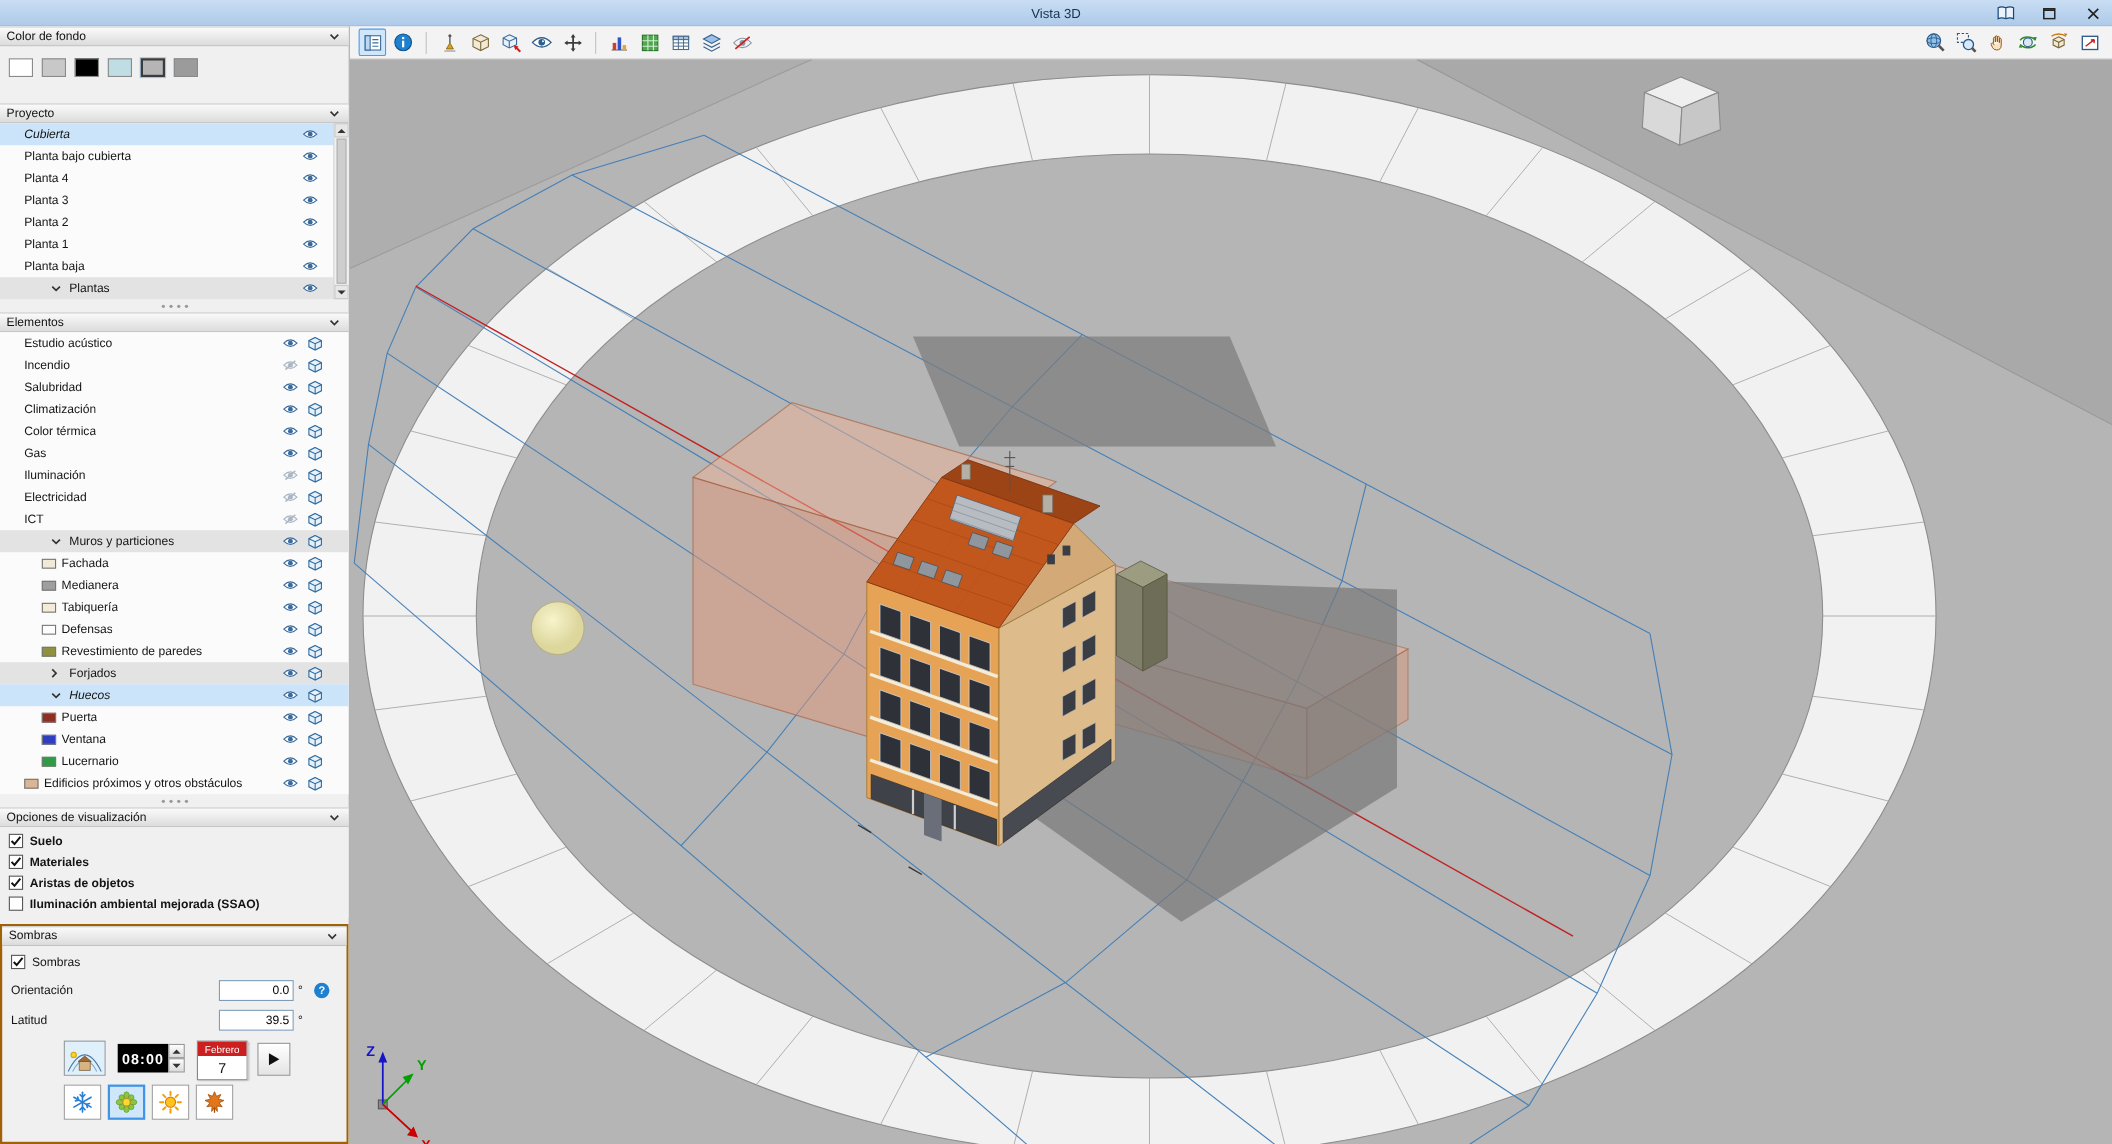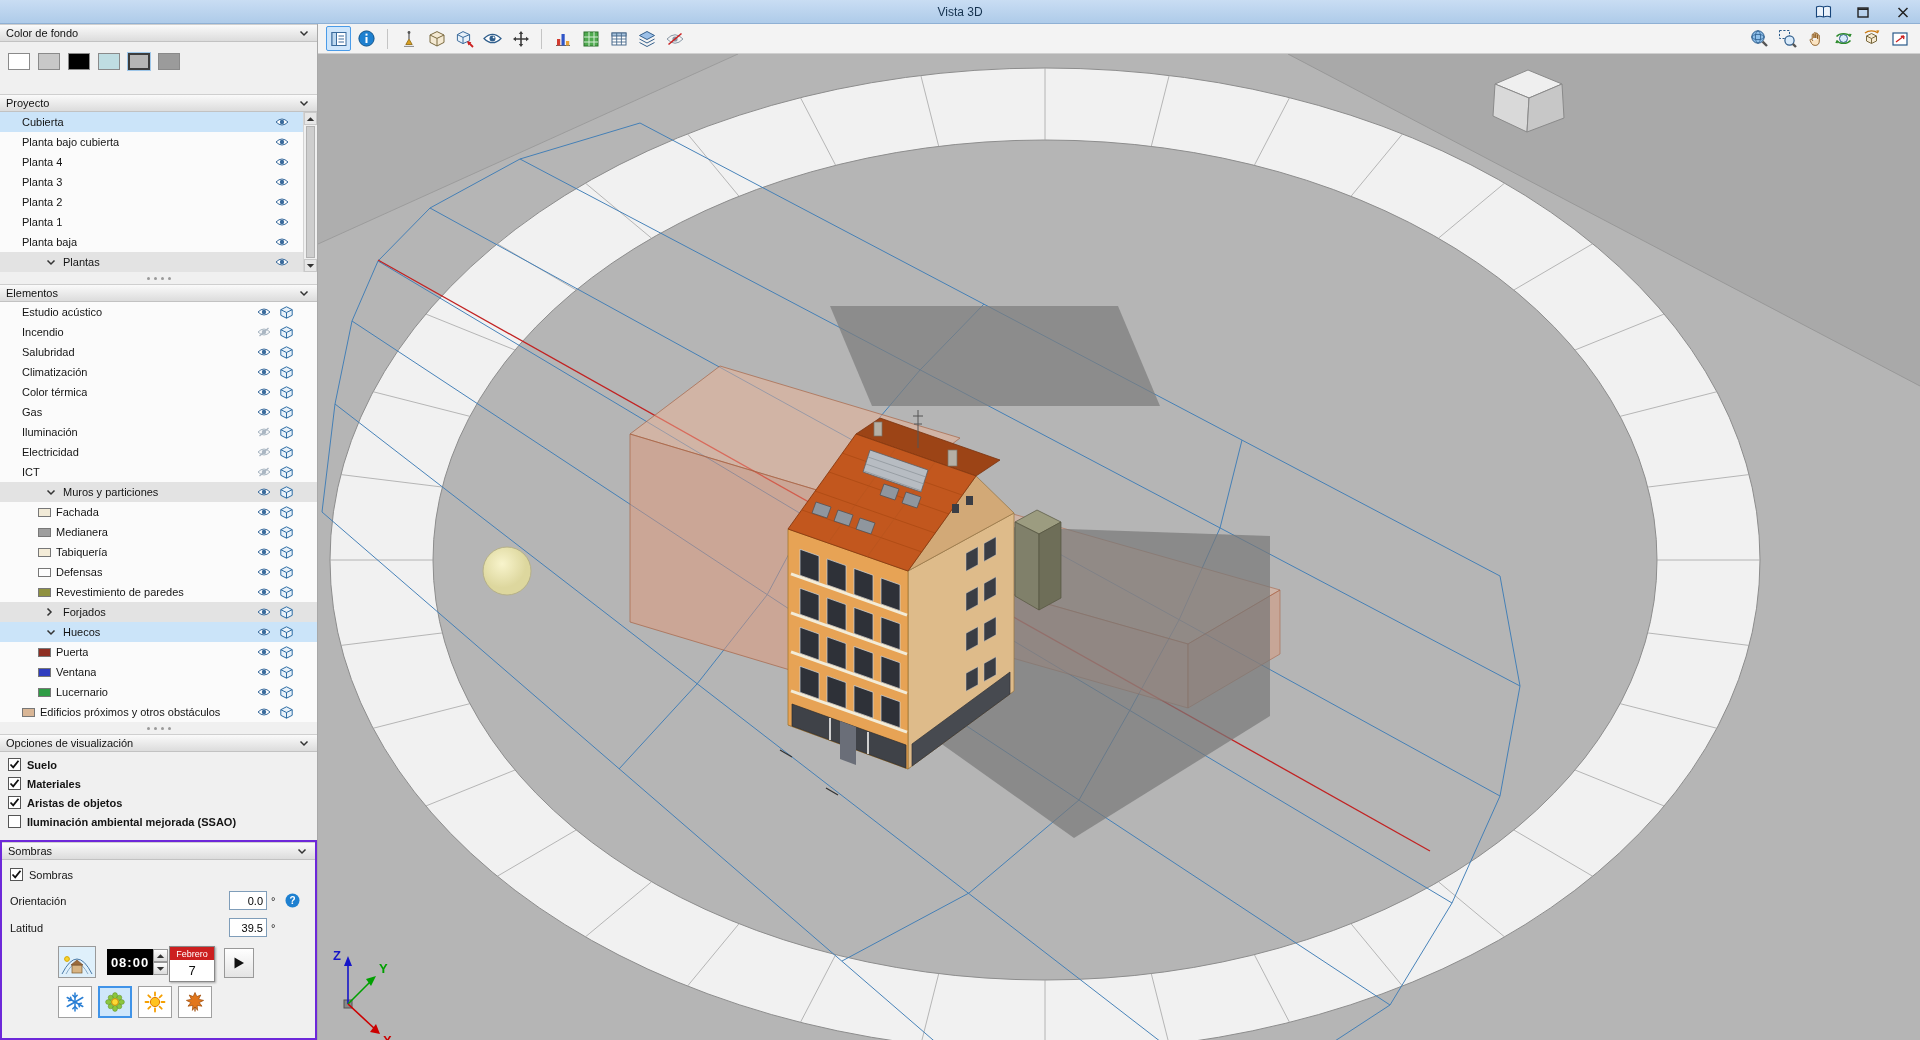--- a/index.html
+++ b/index.html
@@ -25,50 +25,50 @@
   .swatch-row{height:38px;display:flex;align-items:center;gap:8px;padding-left:8px;}
   .swatch{width:22px;height:17px;border:1px solid #8a8a8a;}
   .swatch.selected{border:2px solid #3c3c3c;box-shadow:0 0 0 1px #9ec7ea;}
   .mt14{margin-top:14px;gap:40px;}
   .tree{background:#fbfbfb;}
   .trow{height:20px;display:flex;align-items:center;font-size:11px;color:#141414;padding-right:24px;white-space:nowrap;}
   #project-tree .trow{padding-right:28px;}
   .trow.top{padding-left:22px;}
   .trow.child{padding-left:38px;}
   .trow.group{background:#e3e3e3;padding-left:40px;}
-  .trow.selected{background:#cbe4f9;}
+  .trow.selected{background:#cbe4f9;font-style:italic;}
   .trow .chev{width:12px;margin:0 5px 0 6px;display:flex;align-items:center;}
   .trow .lbl{overflow:hidden;text-overflow:ellipsis;}
   .row-icons{margin-left:auto;display:flex;align-items:center;gap:9px;}
   .ricon{display:flex;align-items:center;}
   .tswatch{width:13px;height:9px;border:1px solid #777;margin-right:5px;flex:none;display:inline-block;}
   .dots{height:12px;display:flex;align-items:center;justify-content:center;gap:4px;}
   .dots i{width:3px;height:3px;border-radius:50%;background:#9a9a9a;display:block;}
   .checks{padding:3px 0 3px 0;background:#f0f0f0;font-weight:bold;}
   .checkrow{height:19px;display:flex;align-items:center;gap:6px;padding-left:8px;font-size:11px;color:#141414;}
   .cbox{width:13px;height:13px;background:#fff;border:1px solid #555;display:flex;align-items:center;justify-content:center;flex:none;}
   .vscroll{position:absolute;top:88px;right:0;width:14px;height:160px;background:#f0f0f0;border-left:1px solid #d5d5d5;display:flex;flex-direction:column;}
   .vs-btn{height:13px;display:flex;align-items:center;justify-content:center;background:#e7e7e7;border:1px solid #c9c9c9;}
   .vs-thumb{flex:1;margin:1px 2px;background:#cecece;border:1px solid #b2b2b2;}
 
   
-  .shadows{position:absolute;left:0;right:0;bottom:0;height:200px;border:2px solid #6d28d9;background:#f0f0f0;}
+  .shadows{position:absolute;left:0;right:0;bottom:0;height:200px;border:2px solid #a16207;background:#f0f0f0;}
   .sh-row{display:flex;align-items:center;font-size:11px;color:#141414;padding:0 8px;}
   .sh-check{height:25px;gap:6px;margin-top:2px;}
   .sh-val{height:27px;}
   .sh-spacer{flex:1;}
-  input.num{width:38px;height:19px;border:1px solid #7f9db9;background:#fff;font-family:inherit;font-size:11px;text-align:right;padding-right:3px;}
+  input.num{width:68px;height:19px;border:1px solid #7f9db9;background:#fff;font-family:inherit;font-size:11px;text-align:right;padding-right:3px;}
   .deg{margin-left:4px;width:9px;}
   .sh-end{width:22px;margin-left:5px;display:flex;}
   .sh-controls{margin-top:5px;padding-left:56px;display:flex;align-items:flex-start;}
   .btn-sunpath{width:38px;height:32px;border:1px solid #9a9a9a;background:#dff0fb;display:flex;align-items:center;justify-content:center;margin-right:11px;overflow:hidden;}
   .time-box{width:46px;height:26px;margin-top:3px;background:#000;color:#fff;font-size:13px;font-weight:bold;letter-spacing:1px;display:flex;align-items:center;justify-content:center;}
   .spinner{display:flex;flex-direction:column;margin-top:3px;}
   .spin-btn{width:15px;height:13px;border:1px solid #999;background:linear-gradient(#fefefe,#dadada);display:flex;align-items:center;justify-content:center;}
-  .date-card{width:46px;height:36px;border:1px solid #888;margin-left:1px;box-shadow:1px 1px 2px rgba(0,0,0,.3);}
+  .date-card{width:46px;height:36px;border:1px solid #888;margin-left:11px;box-shadow:1px 1px 2px rgba(0,0,0,.3);}
   .date-head{height:13px;background:#cc1f1f;color:#fff;font-size:9px;display:flex;align-items:center;justify-content:center;}
   .date-body{height:21px;background:#fff;font-size:13px;display:flex;align-items:center;justify-content:center;color:#111;}
   .btn-play{width:30px;height:30px;border:1px solid #999;background:linear-gradient(#ffffff,#e4e4e4);display:flex;align-items:center;justify-content:center;margin-left:9px;margin-top:2px;}
   .sh-seasons{margin-top:4px;padding-left:56px;display:flex;gap:6px;}
   .season{width:34px;height:32px;border:1px solid #a0a0a0;background:#fff;display:flex;align-items:center;justify-content:center;}
   .season.selected{border:2px solid #3f93e8;background:#cfe7fb;}
 
   
   .viewport{position:absolute;left:318px;top:54px;width:1602px;height:986px;background:#b5b5b5;}
   svg.scene{display:block;width:100%;height:100%;}

